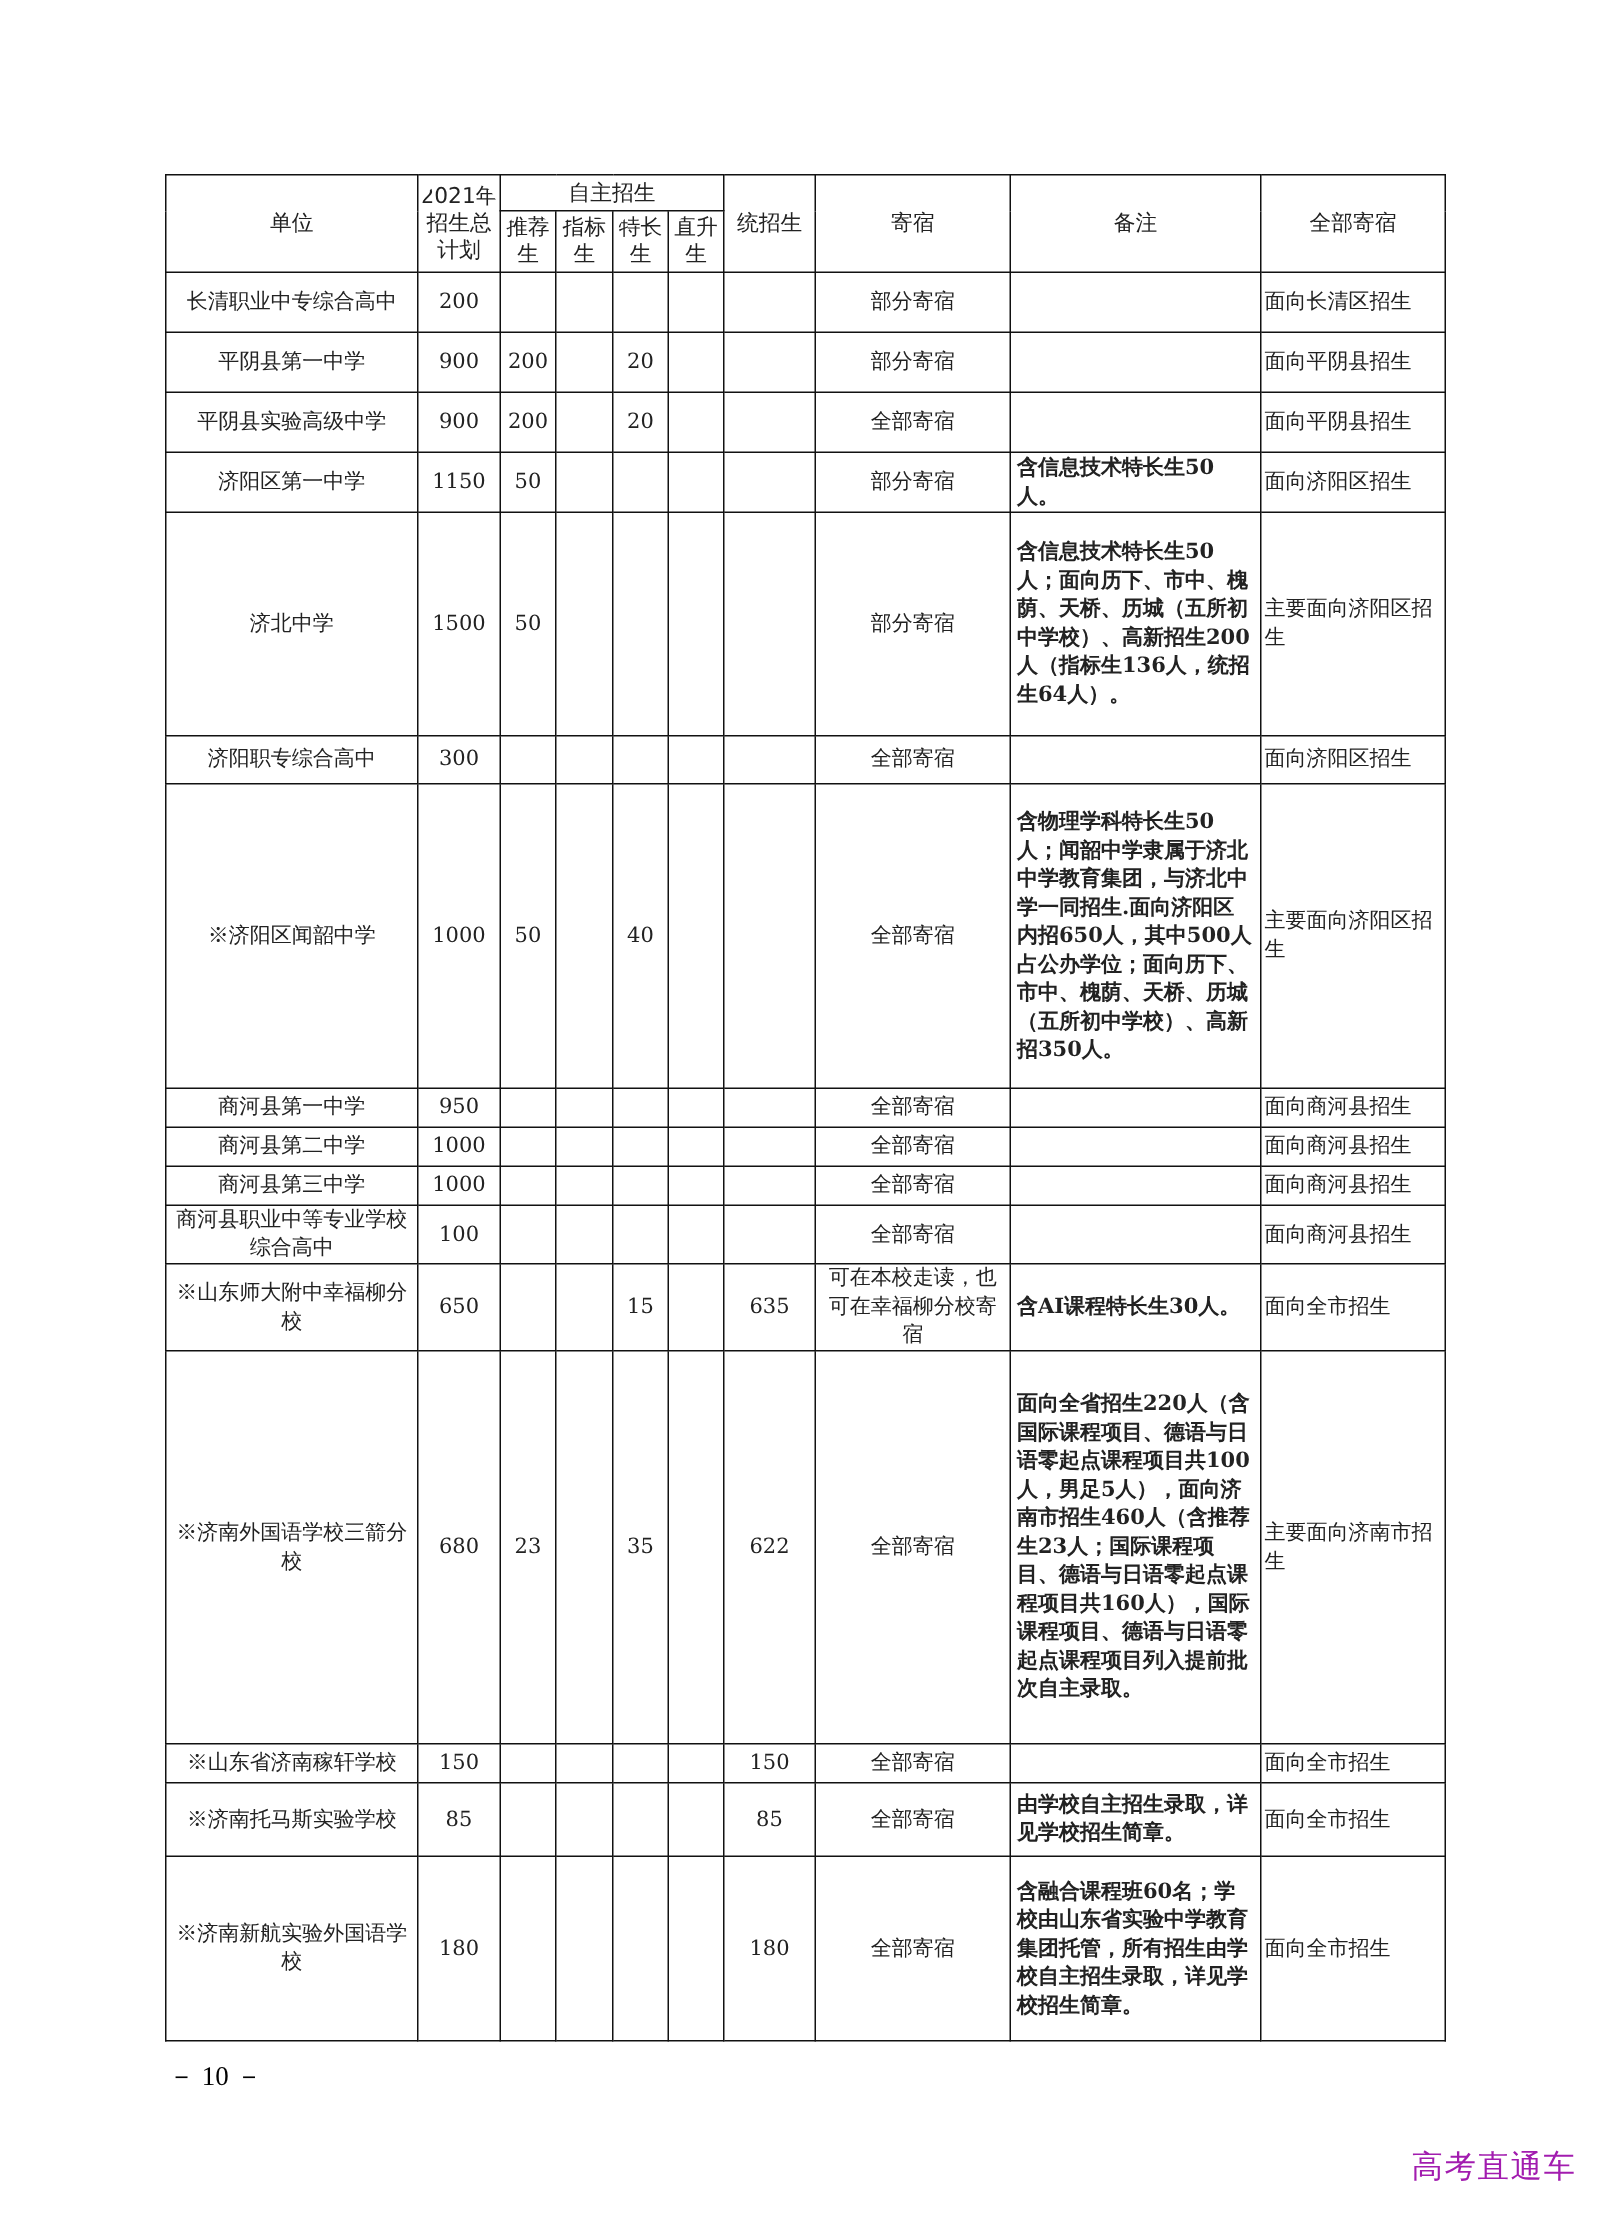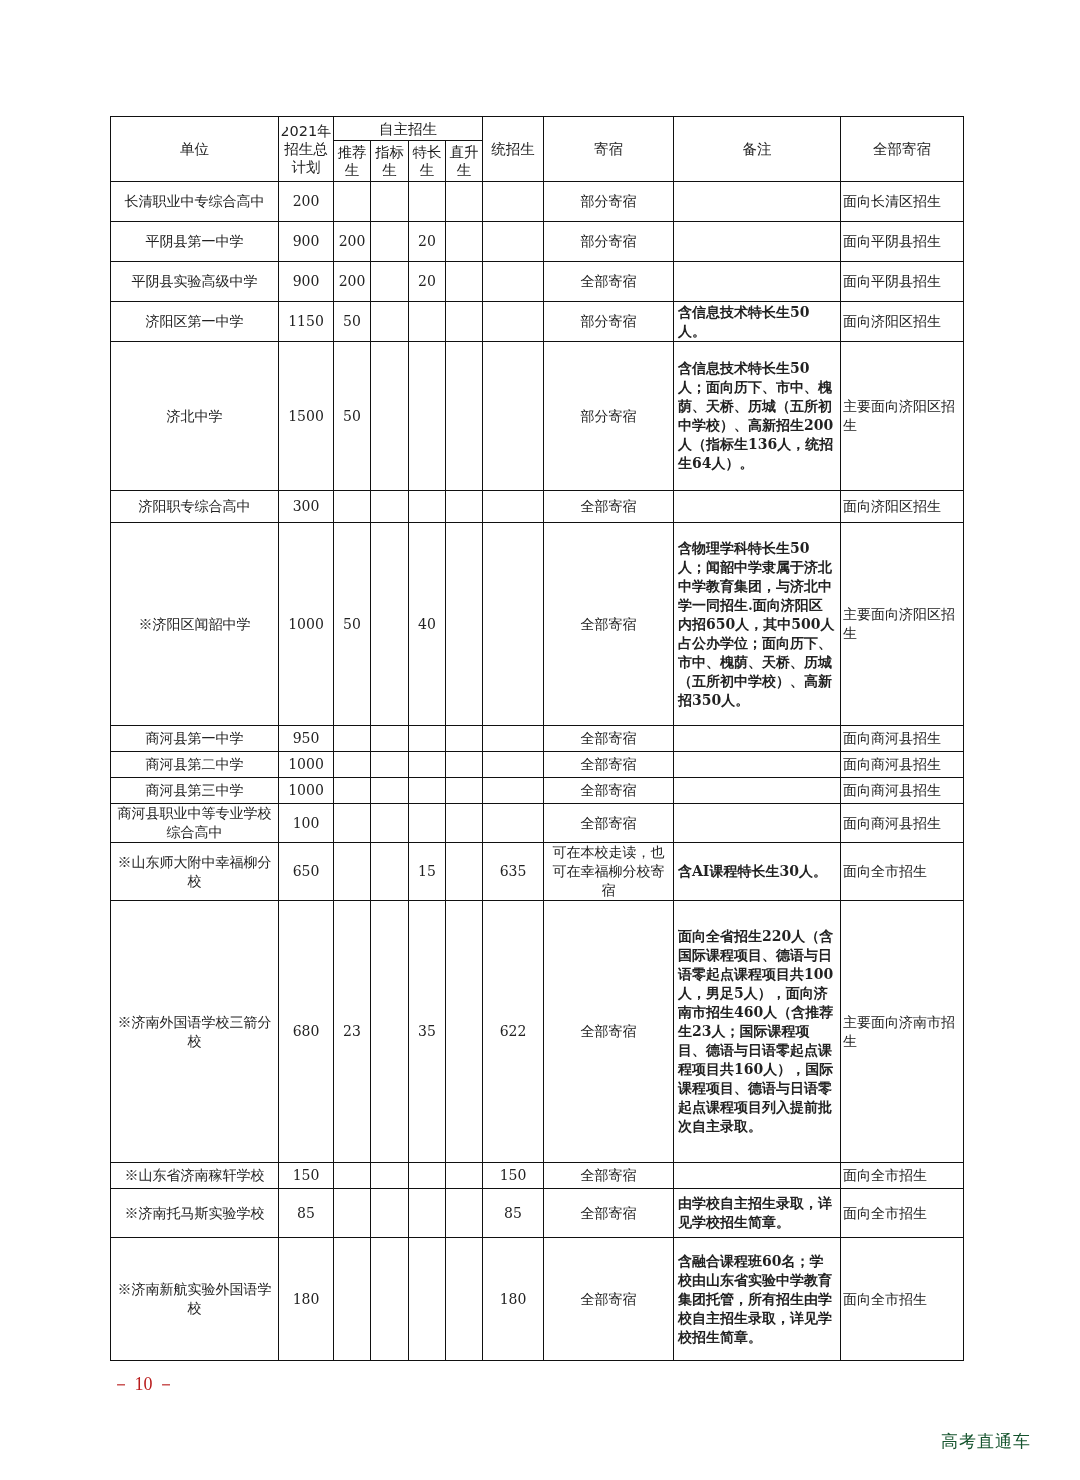--- a/index.html
+++ b/index.html
@@ -6,23 +6,23 @@
   body { width:1080px; height:1480px; position:relative; overflow:hidden;
          font-family:"DejaVu Serif","Liberation Serif",serif; color:#222; }
   table.grid { position:absolute; left:110px; top:116px; border-collapse:collapse;
                table-layout:fixed; width:853px; }
   table.grid td, table.grid th { border:1.6px solid #111; padding:0 3px; font-weight:normal;
                text-align:center; vertical-align:middle; font-size:14px; line-height:19px; overflow:hidden; }
   table.grid th { font-family:"DejaVu Sans","Liberation Sans",sans-serif; font-size:14.5px; line-height:18px; padding:0 1px;border-radius:27px; }
   table.grid td.note, table.grid td.scope { text-align:left; }
   table.grid td.note { padding:0 4px;font-weight:bold; }
   table.grid td.scope { padding:0 2px; }
-  .pageno { position:absolute; left:112px; top:1372px; font-size:18px; color:#b91c1c;
+  .pageno { position:absolute; left:112px; top:1372px; font-size:18px; color:#000000;
             font-family:"Liberation Serif","DejaVu Serif",serif; }
-  .watermark { position:absolute; left:941px; top:1430px; font-size:17px; color:#14532d;
+  .watermark { position:absolute; left:941px; top:1430px; font-size:21px; color:#a21caf;
                font-family:"DejaVu Sans","Liberation Sans",sans-serif; letter-spacing:1px; }
 </style>
 </head>
 <body>
 
 <table class="grid">
   <colgroup>
     <col style="width:168px">
       <col style="width:55px">
       <col style="width:37px">

